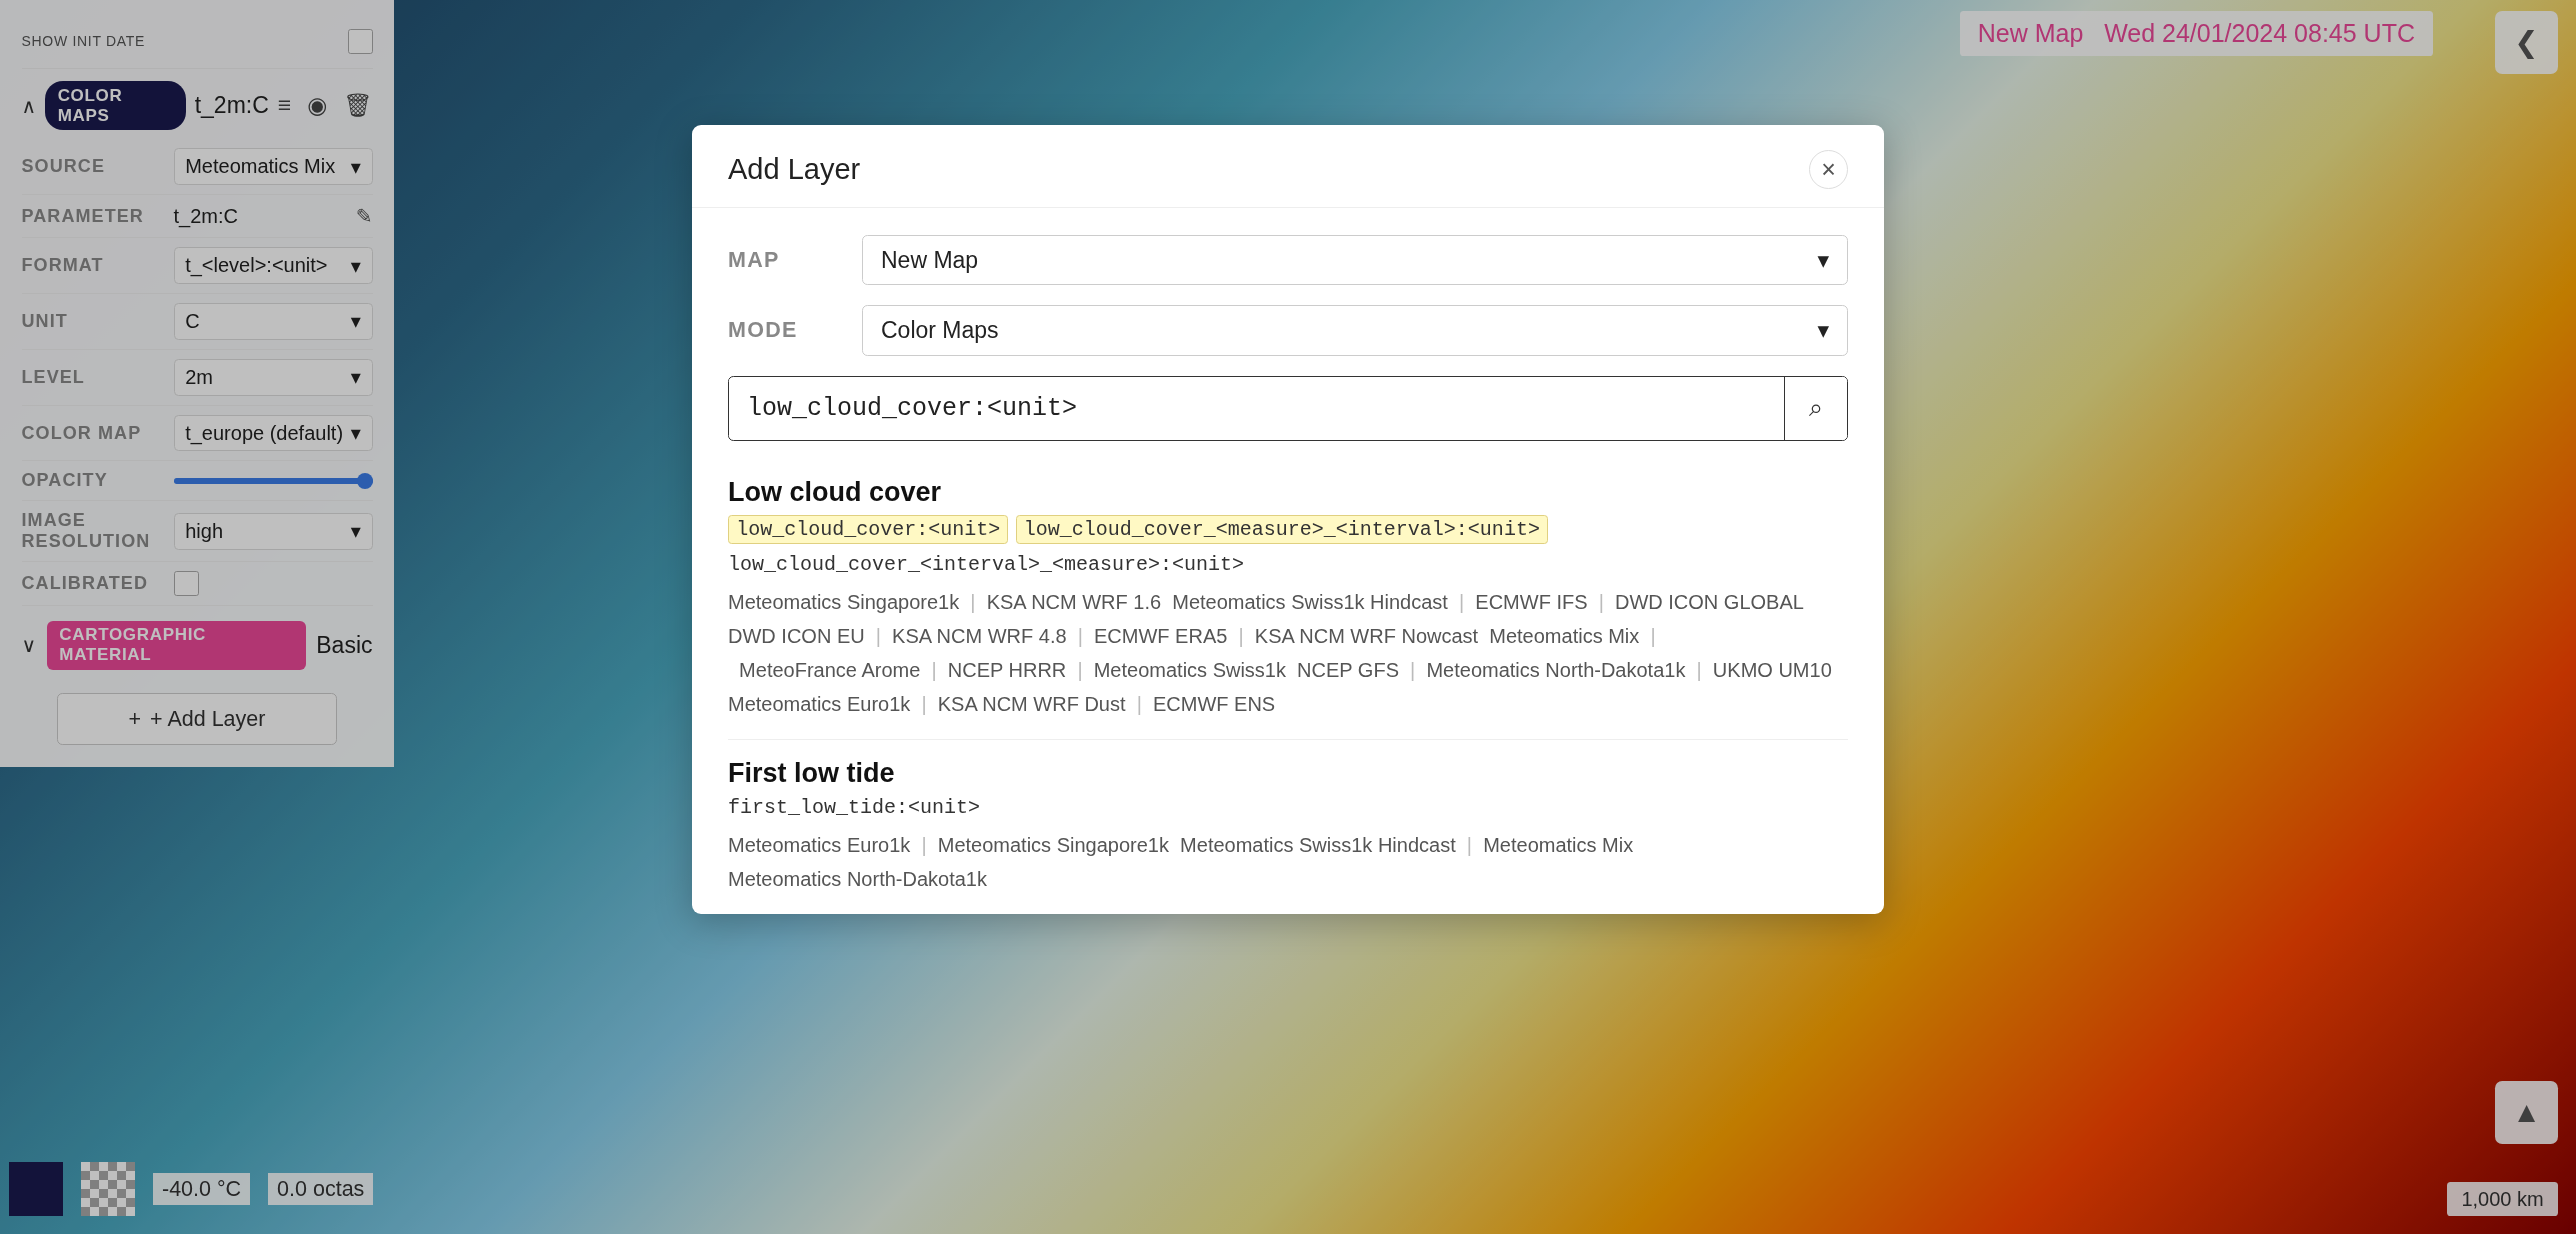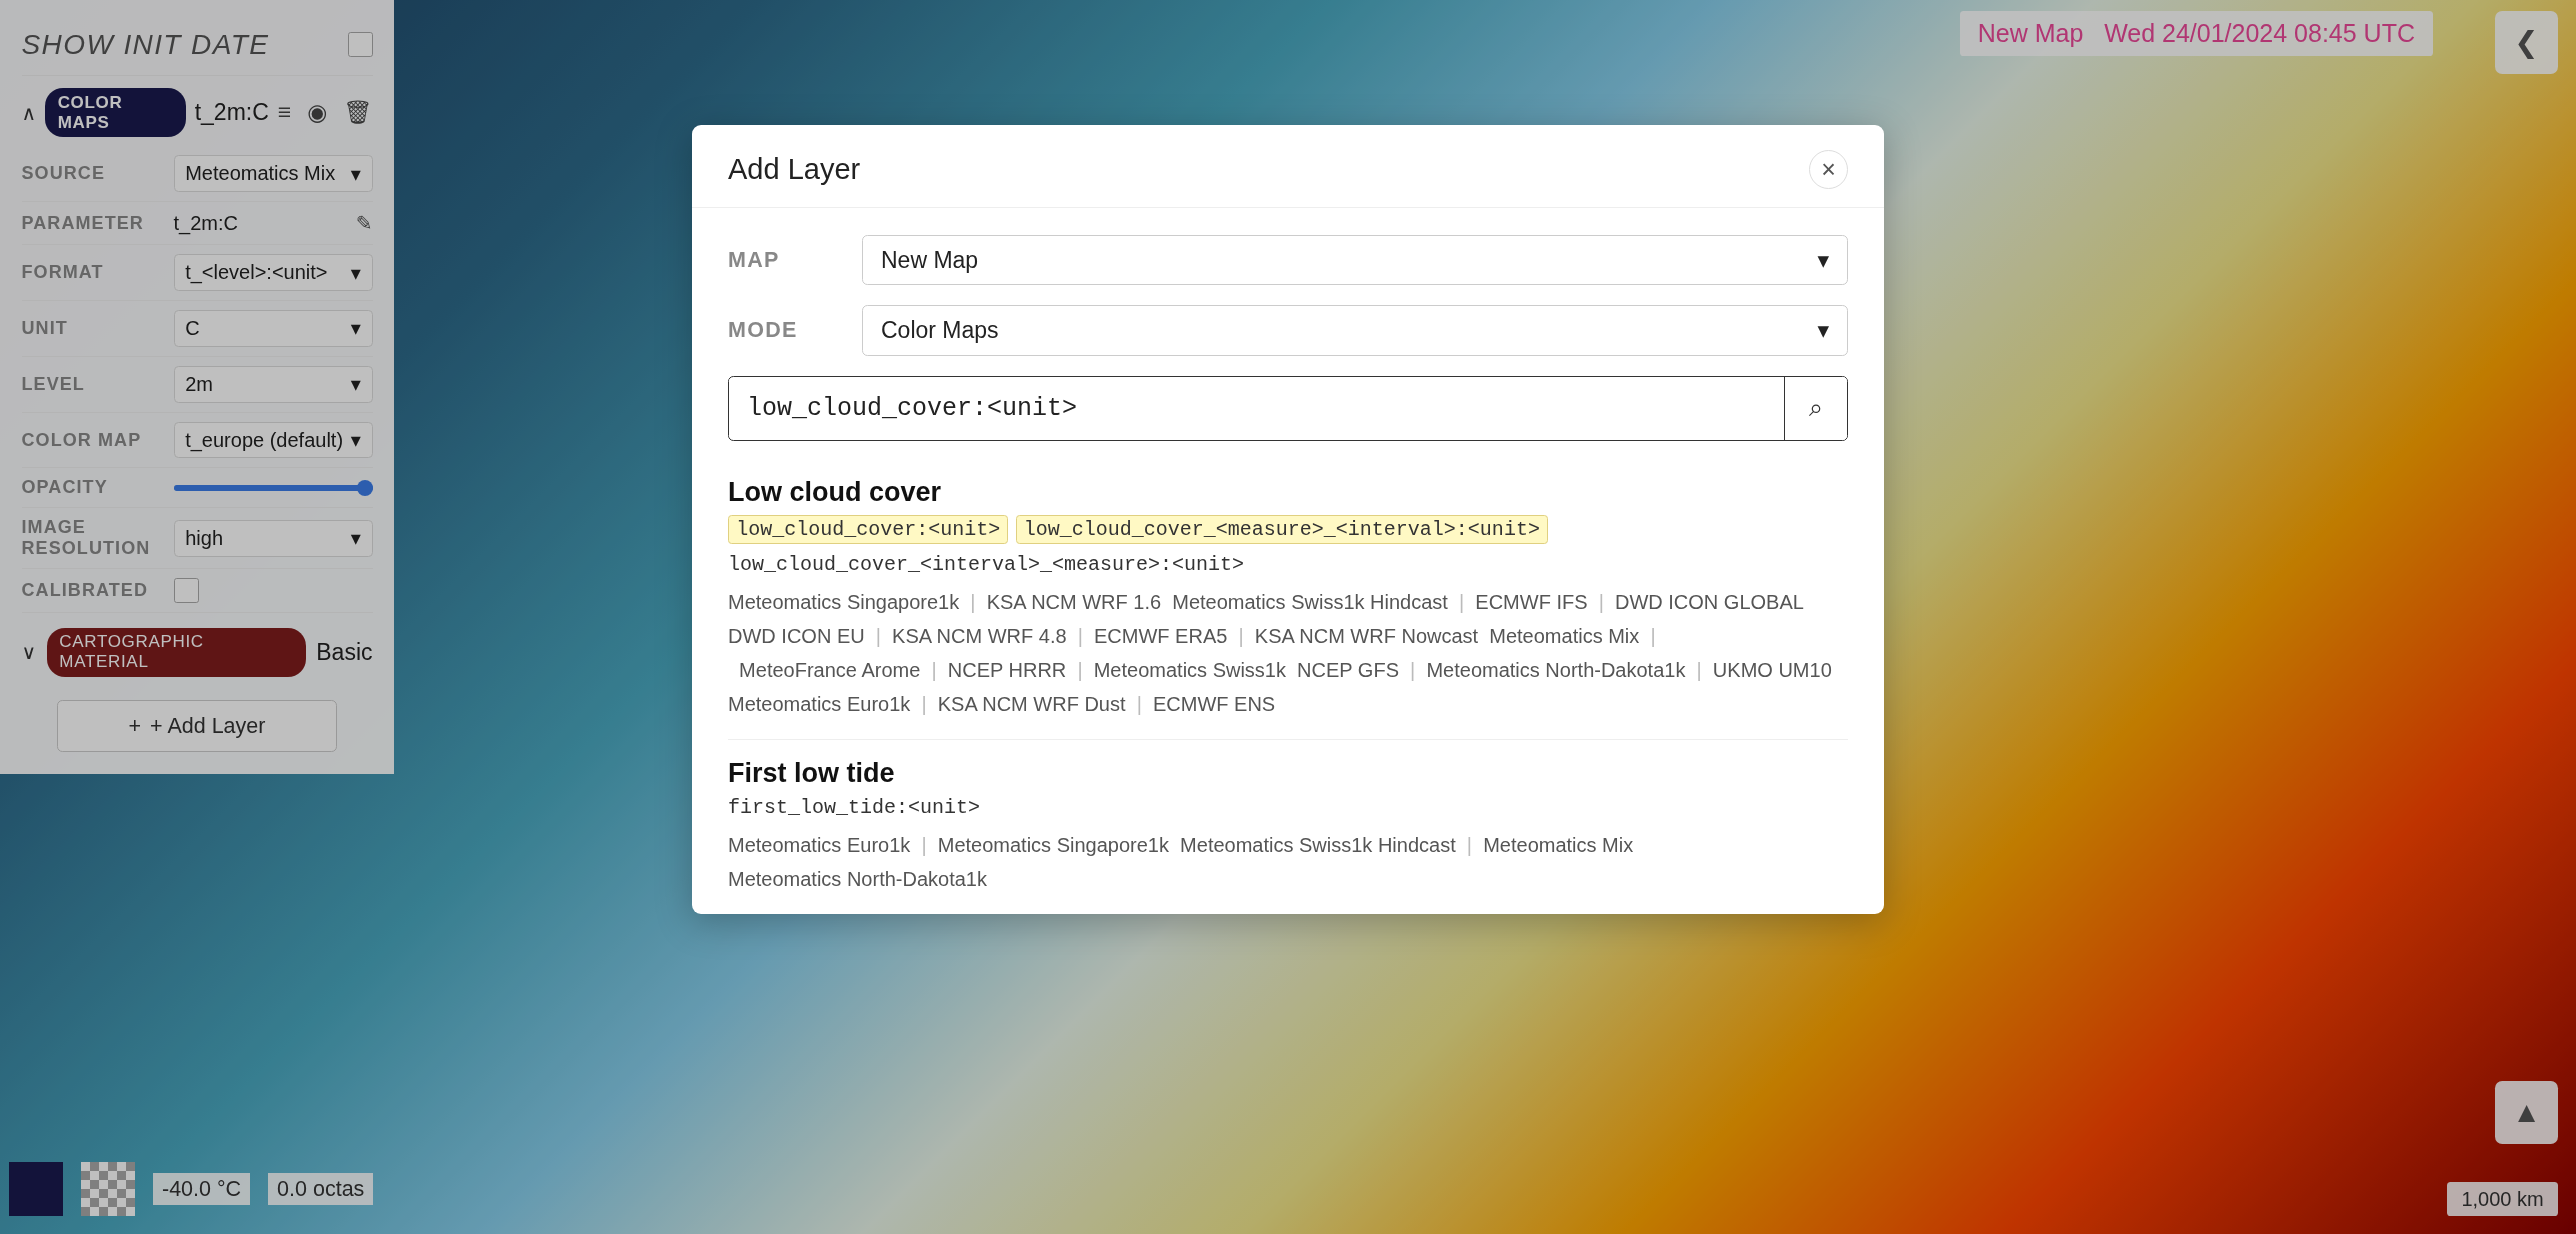--- a/index.html
+++ b/index.html
@@ -67,24 +67,23 @@
     .show-init-date-row {
       display: flex;
       align-items: center;
       justify-content: space-between;
       padding: 10.7px 0 14.3px;
       border-bottom: 0.9px solid #eee;
     }
 
     .show-init-label {
       color: #555;
-      font-size: 28px;
+      font-size: 14px;
       letter-spacing: 0.05em;
       text-transform: uppercase;
-      font-style: italic;
     }
 
     .checkbox-outline {
       width: 25px;
       height: 25px;
       border: 1.8px solid #aaa;
       border-radius: 2.7px;
       background: white;
     }
 
@@ -204,26 +203,26 @@
 
     
     .cartographic-header {
       display: flex;
       align-items: center;
       gap: 10.7px;
       padding: 14.3px 0 5.4px;
     }
 
     .cartographic-badge {
-      background: #7f1d1d;
+      background: #ec4899;
       color: white;
       font-size: 17px;
       padding: 4.5px 12.5px;
-      border-radius: 18px;
-      font-weight: 400;
+      border-radius: 6px;
+      font-weight: 700;
       letter-spacing: 0.04em;
     }
 
     .cartographic-label {
       font-size: 23px;
       color: #222;
       text-align: right;
     }
 
     

